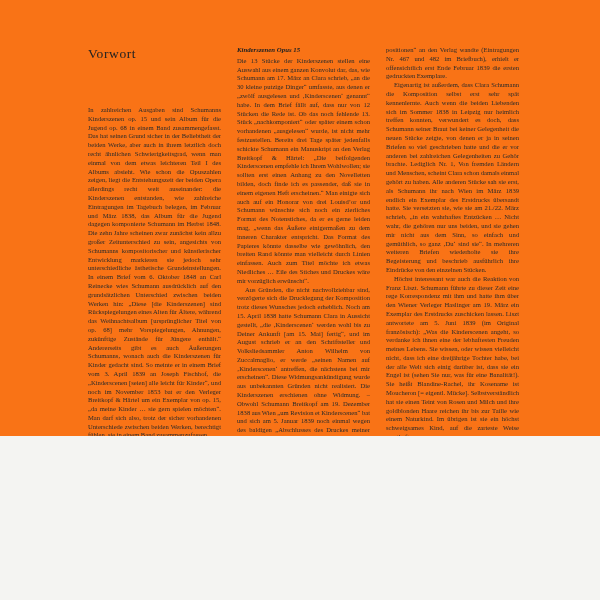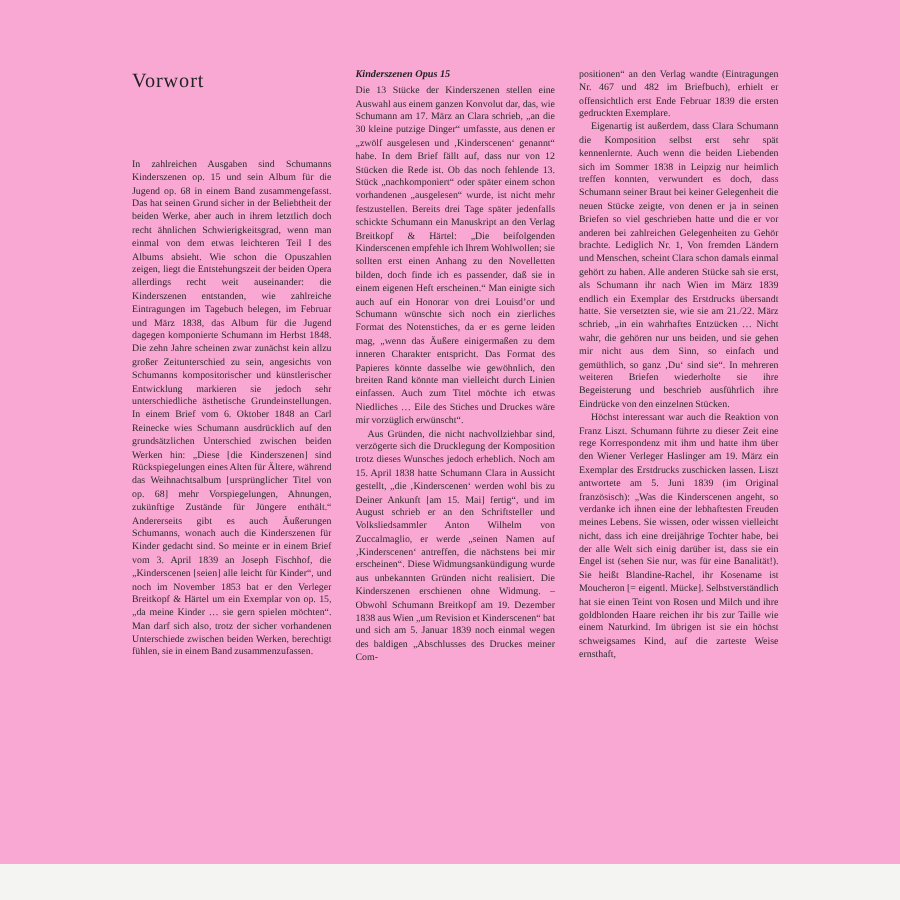--- a/index.html
+++ b/index.html
@@ -3,22 +3,22 @@
 <meta charset="utf-8">
 <style>
   html, body {
     margin: 0;
     padding: 0;
     background: #f4f4f2;
   }
   .page {
     position: relative;
     width: 600px;
-    height: 576px;
-    background: #f9a8d4;
+    height: 436px;
+    background: #f97316;
     overflow: hidden;
     font-family: "Liberation Serif", "DejaVu Serif", serif;
     color: #2b2b2b;
     box-sizing: border-box;
   }
   .content {
     position: absolute;
     left: 88px;
     top: 46px;
     width: 430px;

